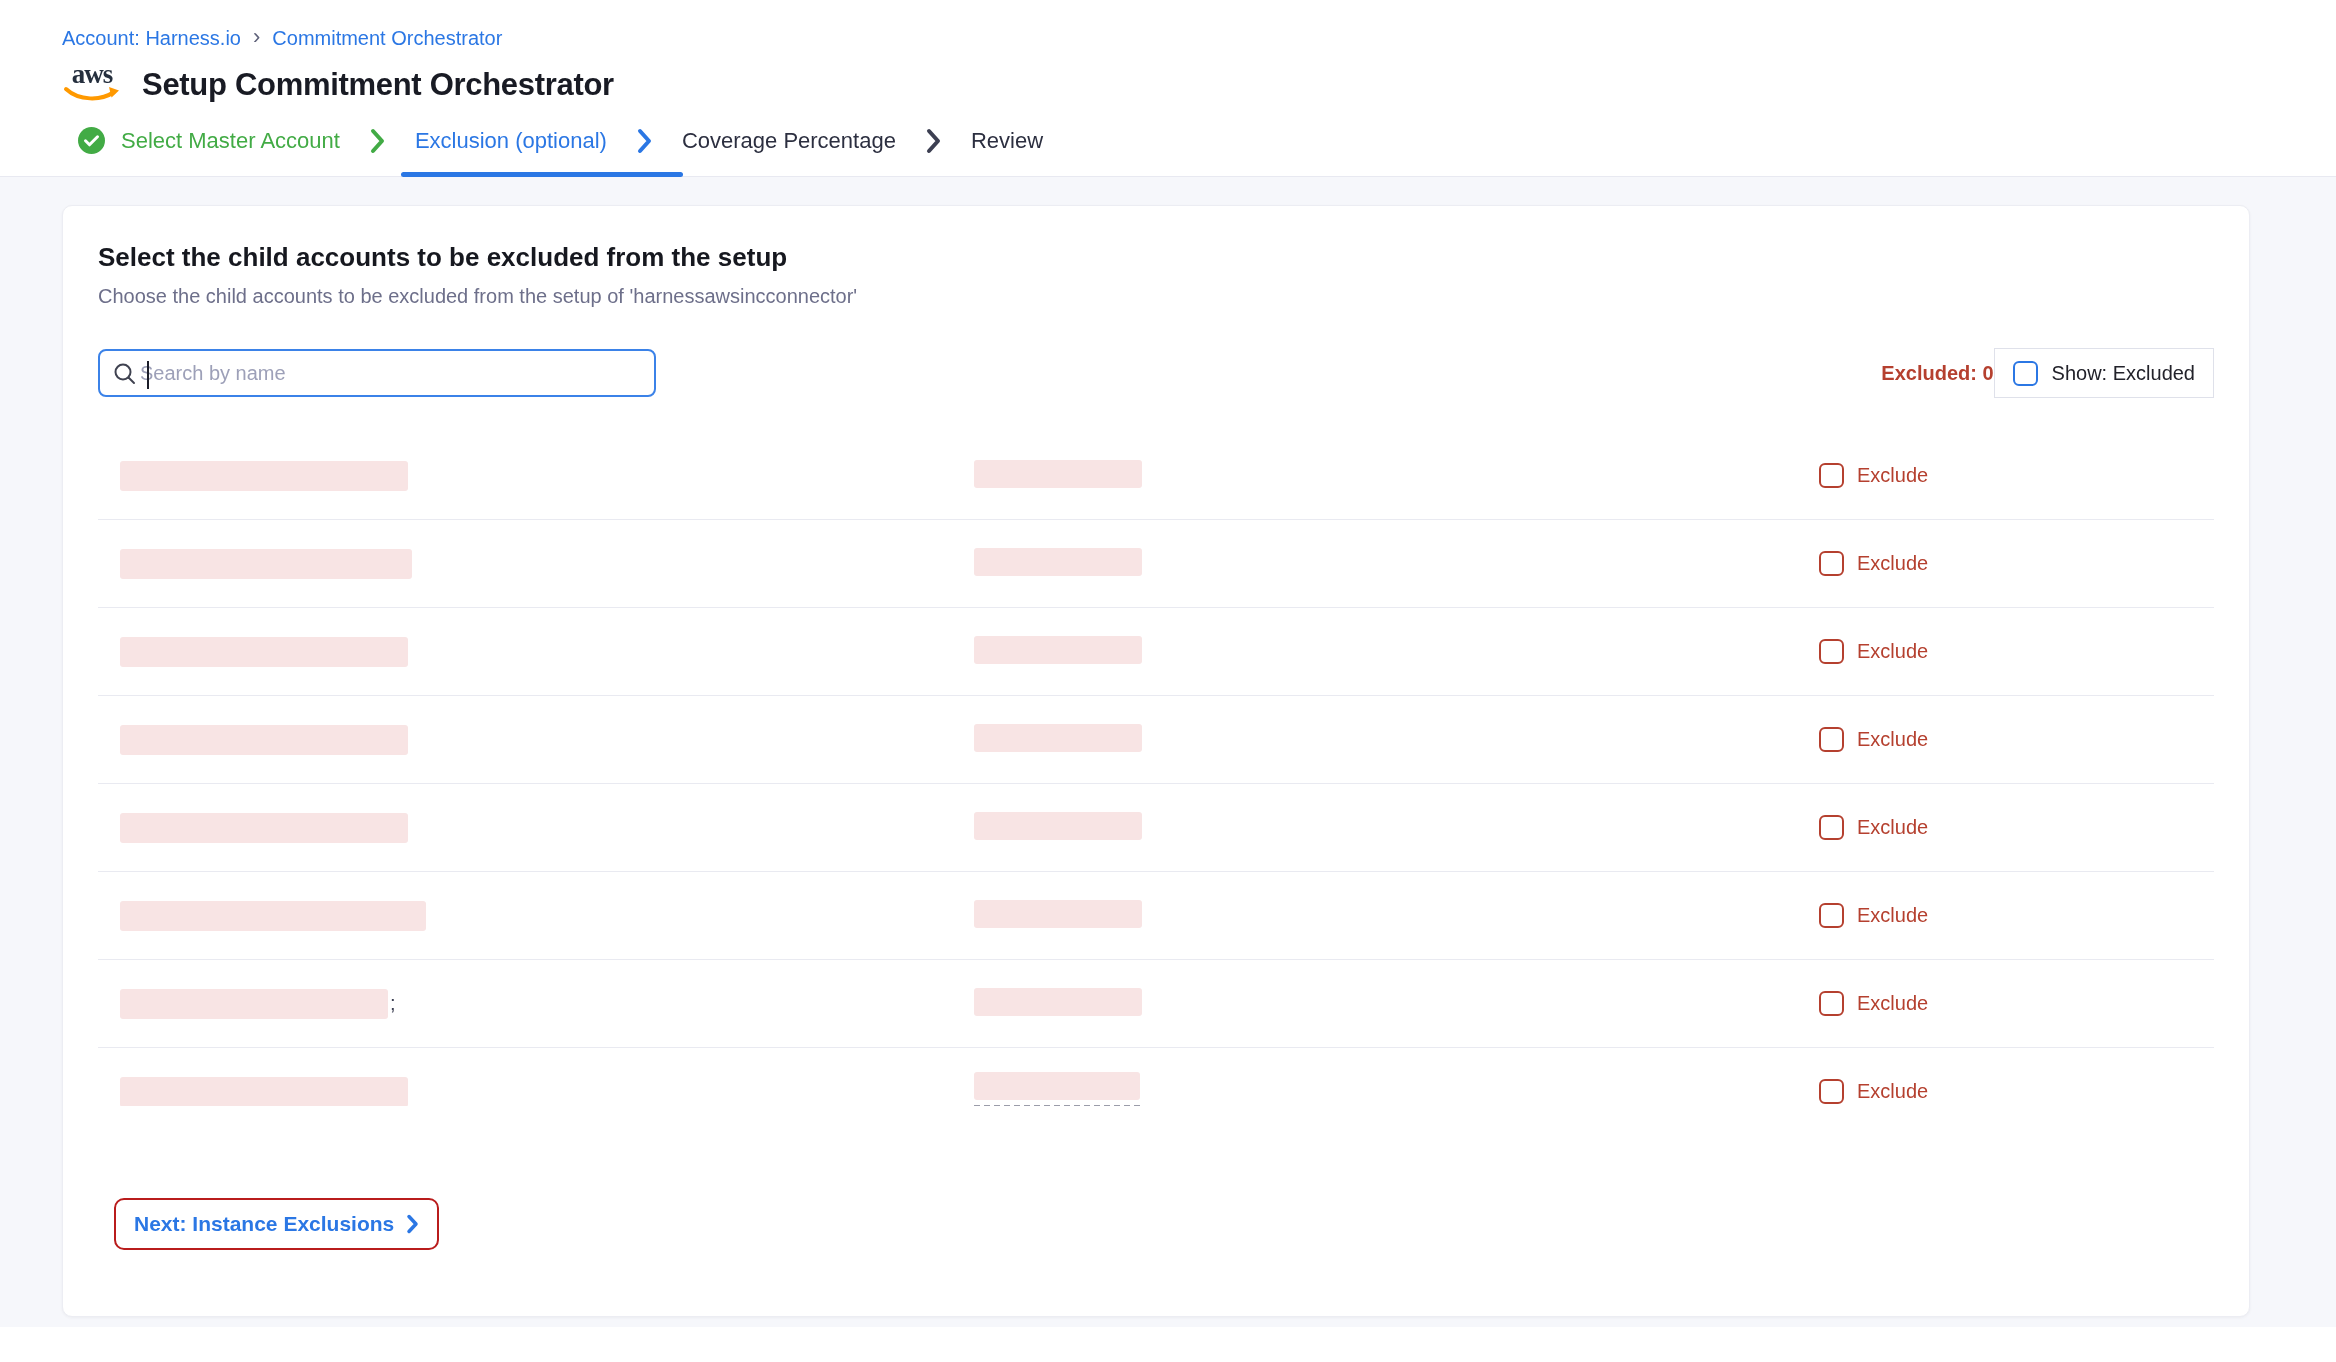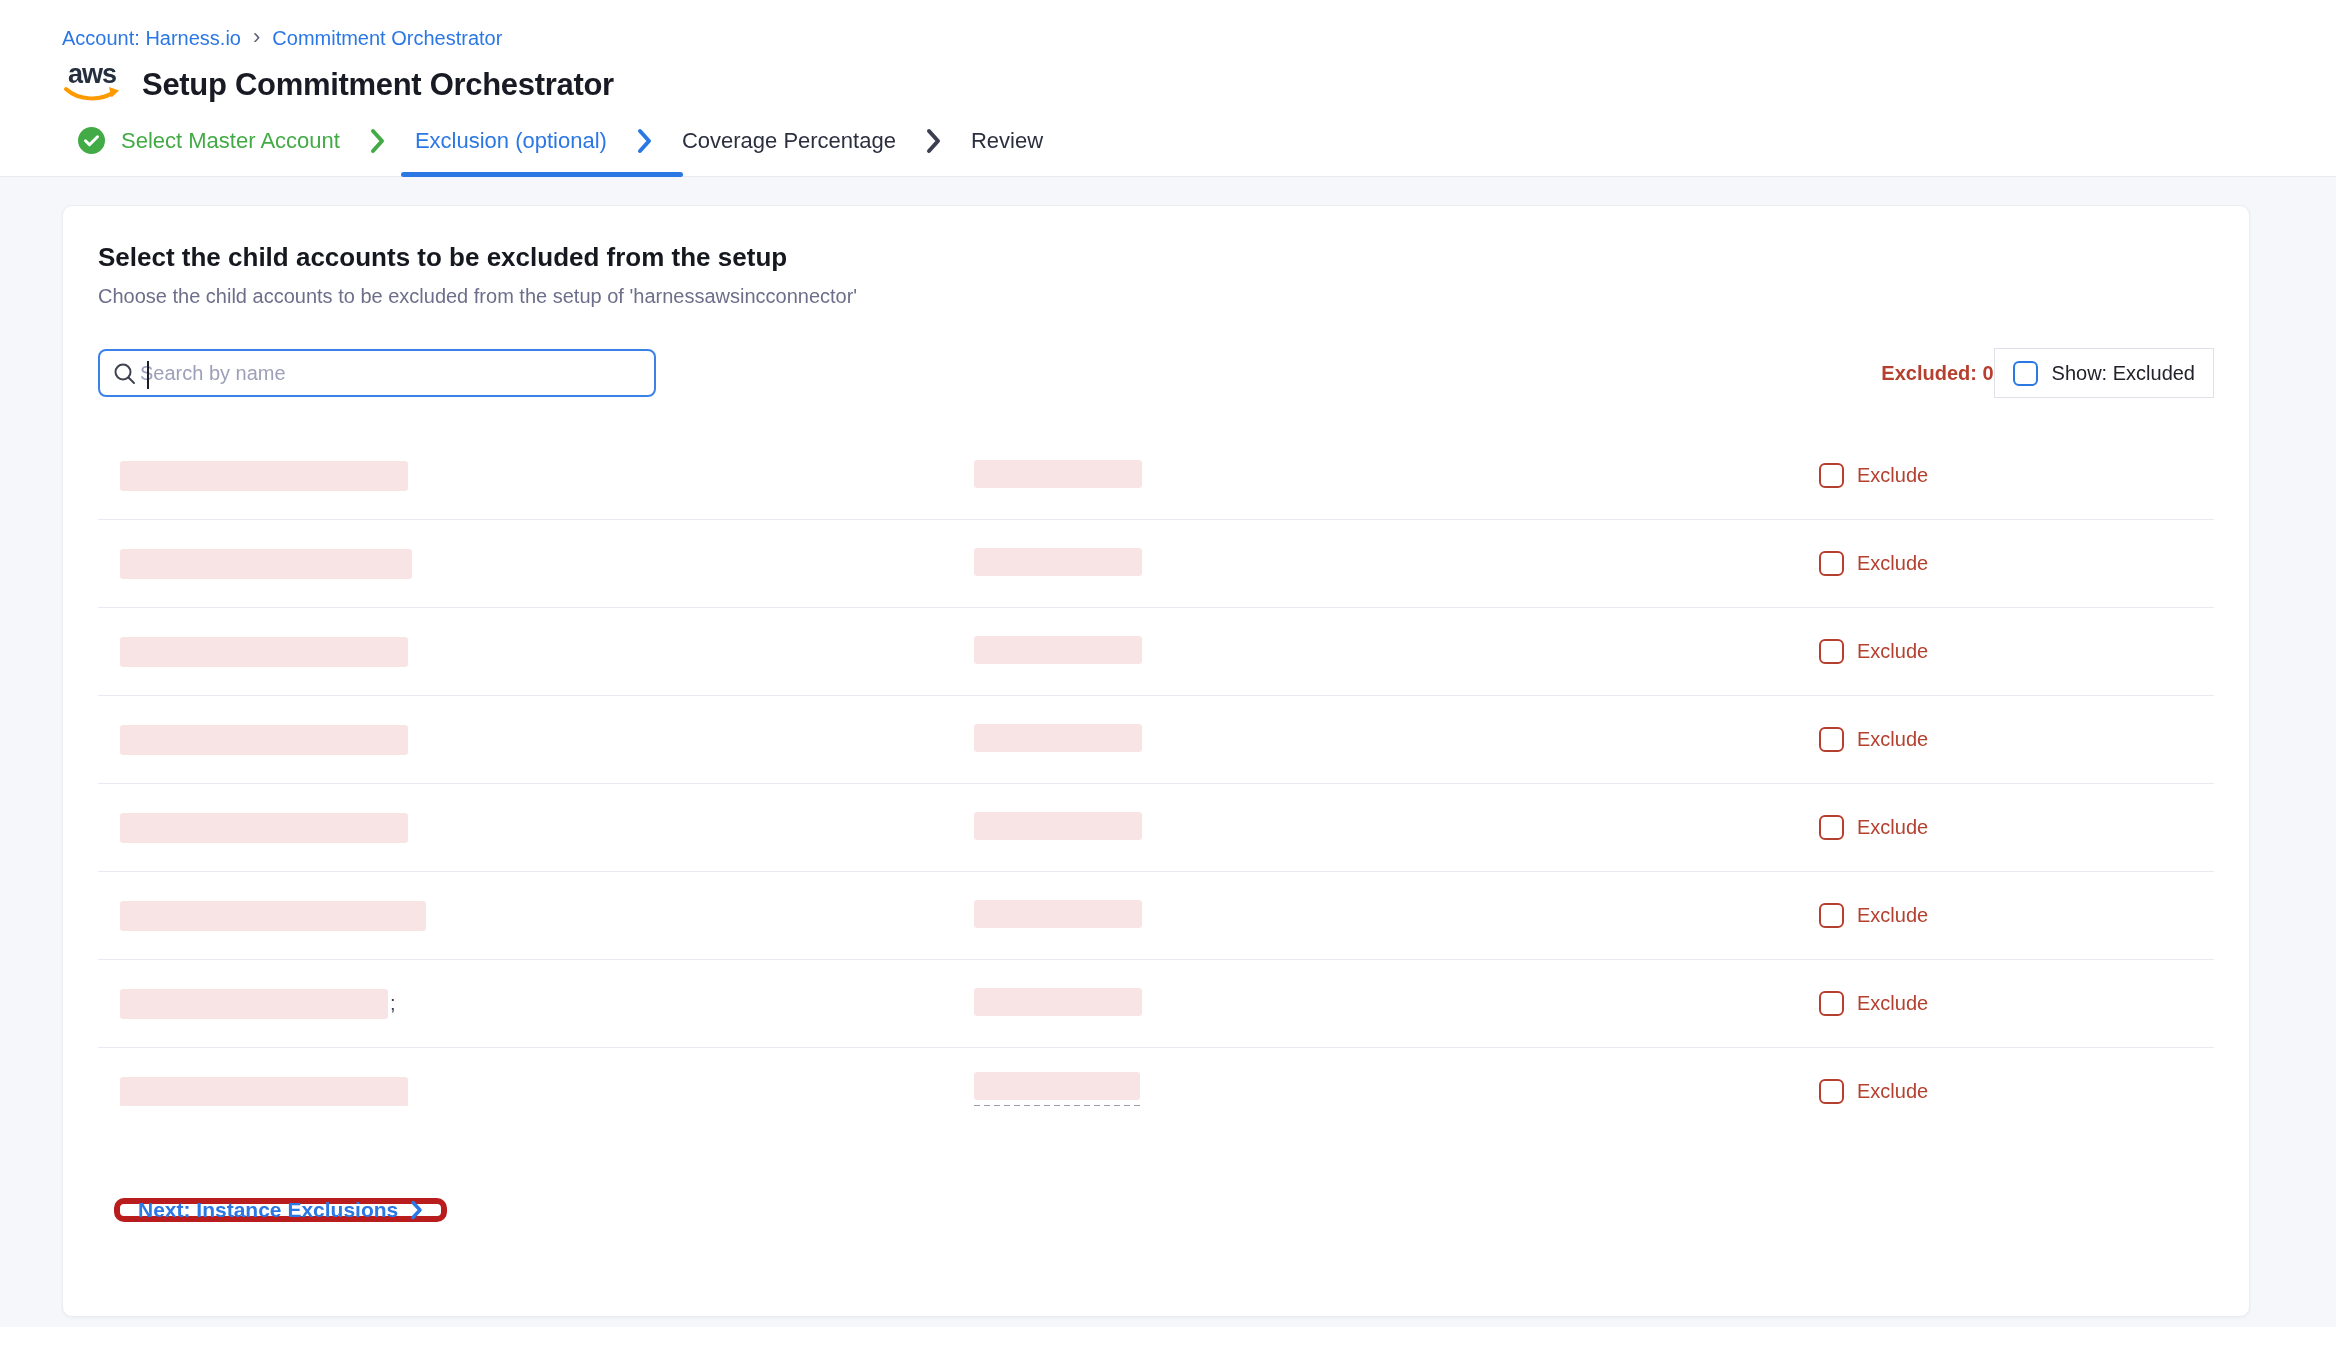--- a/index.html
+++ b/index.html
@@ -5,21 +5,21 @@
   * { margin:0; padding:0; box-sizing:border-box; }
   html,body { width:2336px; height:1362px; background:#ffffff;
     font-family:"Liberation Sans", sans-serif; color:#22222a; }
 
   
   .breadcrumb { padding:26px 0 0 62px; font-size:20px; display:flex; align-items:center; gap:12px; }
   .breadcrumb a { color:#2b77e4; text-decoration:none; cursor:pointer; }
   .crumb-sep { color:#5f627a; font-size:22px; line-height:1; padding-bottom:2px; }
 
   .titlebar { display:flex; align-items:center; gap:20px; padding:16px 0 0 62px; }
-  .aws-logo { display:flex; flex-direction:column; align-items:center; width:60px; margin-top:-4px; }
+  .aws-logo { display:flex; flex-direction:column; align-items:center; width:60px; margin-top:-4px;font-family:Liberation Serif, serif; }
   .aws-text { font-size:27px; font-weight:700; color:#252f3e; letter-spacing:-1px; line-height:0.9; }
   .page-title { font-size:31px; font-weight:700; color:#191b24; letter-spacing:-0.3px; }
 
   
   .stepper { display:flex; align-items:center; gap:30px; padding:24px 0 22px 78px;
              border-bottom:1px solid #e8e9f1; position:relative; }
   .step { display:flex; align-items:center; gap:16px; font-size:22px; font-weight:500;
           color:#2c2f40; cursor:pointer; position:relative; }
   .step.completed { color:#42ab45; }
   .step.active { color:#2b77e4; }
@@ -66,21 +66,21 @@
   .row { display:grid; grid-template-columns:854px 845px 1fr; align-items:center;
          height:88px; padding-left:22px; border-bottom:1px solid #e9eaf1; }
   .name-cell { display:flex; align-items:center; }
   .bar { height:30px; background:#f8e4e4; border-radius:3px; }
   .id-bar { height:28px; }
   .id-wrap { display:inline-block; }
   .id-wrap.dashed { border-bottom:2px dashed #9b9daa; padding-bottom:5px; }
   .note { font-size:20px; color:#3c3f52; margin-left:2px; }
 
   .next-btn { margin:92px 0 0 16px; display:inline-flex; align-items:center; gap:12px;
-              height:24px; padding:0 18px; border:6px solid #b91c1c; border-radius:10px;
+              height:52px; padding:0 18px; border:2px solid #b91c1c; border-radius:10px;
               background:#fff; color:#2b77e4; font-size:21px; font-weight:700;
               font-family:inherit; cursor:pointer; }
 </style>
 </head>
 <body>
 
 <div>
 
   <div class="breadcrumb">
     <a>Account: Harness.io</a>

